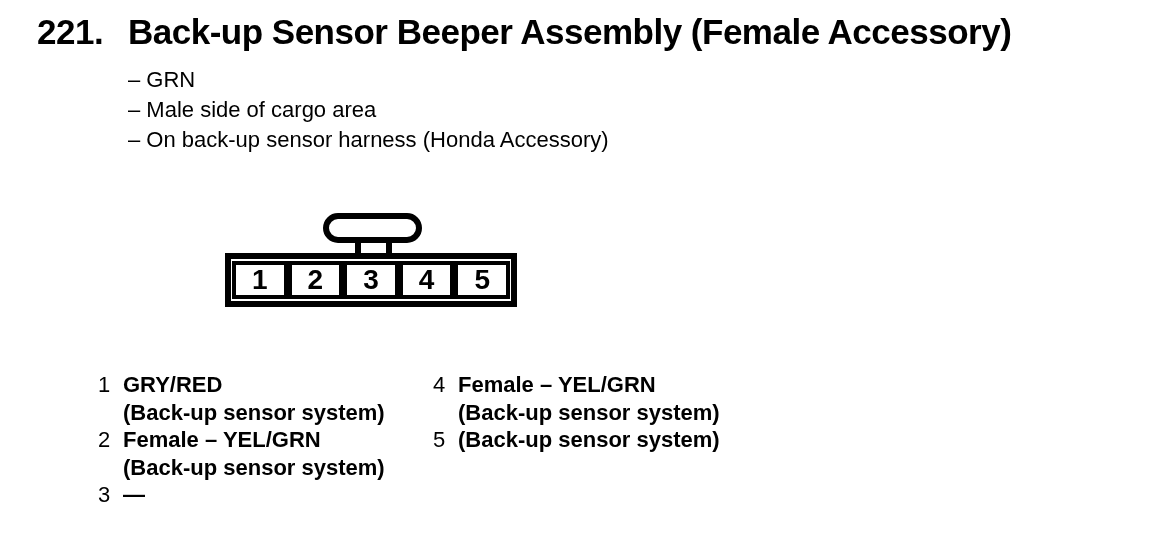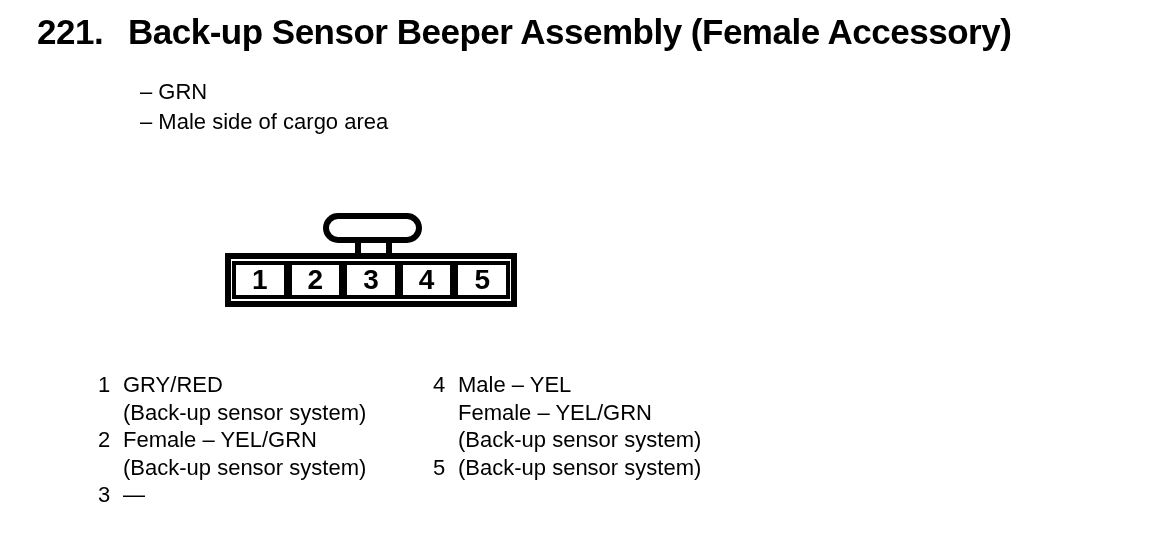--- a/index.html
+++ b/index.html
@@ -38,21 +38,21 @@
     font-size: 35px;
     font-weight: bold;
     letter-spacing: -0.5px;
   }
 
   
   .details {
     position: absolute;
     left: 128px;
     top: 65px;
-    margin: 12px;
+    margin: 0;
     padding: 0;
     list-style: none;
     font-size: 22px;
     line-height: 30px;
     white-space: nowrap;
   }
 
   
   .connector {
     position: absolute;
@@ -100,35 +100,36 @@
     line-height: 27.5px;
     white-space: nowrap;
   }
   .pin-col-left  { left: 98px;  }
   .pin-col-right { left: 433px; }
   .pin-entry { display: flex; align-items: flex-start; }
   .pin-num {
     flex: 0 0 25px;
     width: 25px;
   }
-  .pin-lines { flex: 1; }
+  .pin-lines { flex: 1; font-weight: bold; }
 </style>
 </head>
 <body>
 
 <div class="page">
 
   <header class="title-row">
     <span class="title-num">221.</span>
     <h1 class="title-text">Back-up Sensor Beeper Assembly (Female Accessory)</h1>
   </header>
 
   <ul class="details">
     <li>– GRN</li>
     <li>– Male side of cargo area</li>
+    <li>– On back-up sensor harness (Honda Accessory)</li>
   </ul>
 
   <figure class="connector">
     <svg class="latch" viewBox="0 0 292 40" xmlns="http://www.w3.org/2000/svg" aria-hidden="true">
       <rect class="stroke" x="101" y="3" width="93" height="24" rx="12" ry="12"></rect>
       <line class="stroke" x1="133" y1="25" x2="133" y2="40"></line>
       <line class="stroke" x1="164" y1="25" x2="164" y2="40"></line>
     </svg>
     <div class="connector-body">
       <div class="cavity">
@@ -169,21 +170,20 @@
       <div class="pin-lines">
         <div class="pin-line">—</div>
       </div>
     </div>
   </section>
 
   <section class="pin-col pin-col-right">
     <div class="pin-entry">
       <span class="pin-num">4</span>
       <div class="pin-lines">
-        <div class="pin-line">Male – YEL</div>
         <div class="pin-line">Female – YEL/GRN</div>
         <div class="pin-line">(Back-up sensor system)</div>
       </div>
     </div>
     <div class="pin-entry">
       <span class="pin-num">5</span>
       <div class="pin-lines">
         <div class="pin-line">(Back-up sensor system)</div>
       </div>
     </div>

